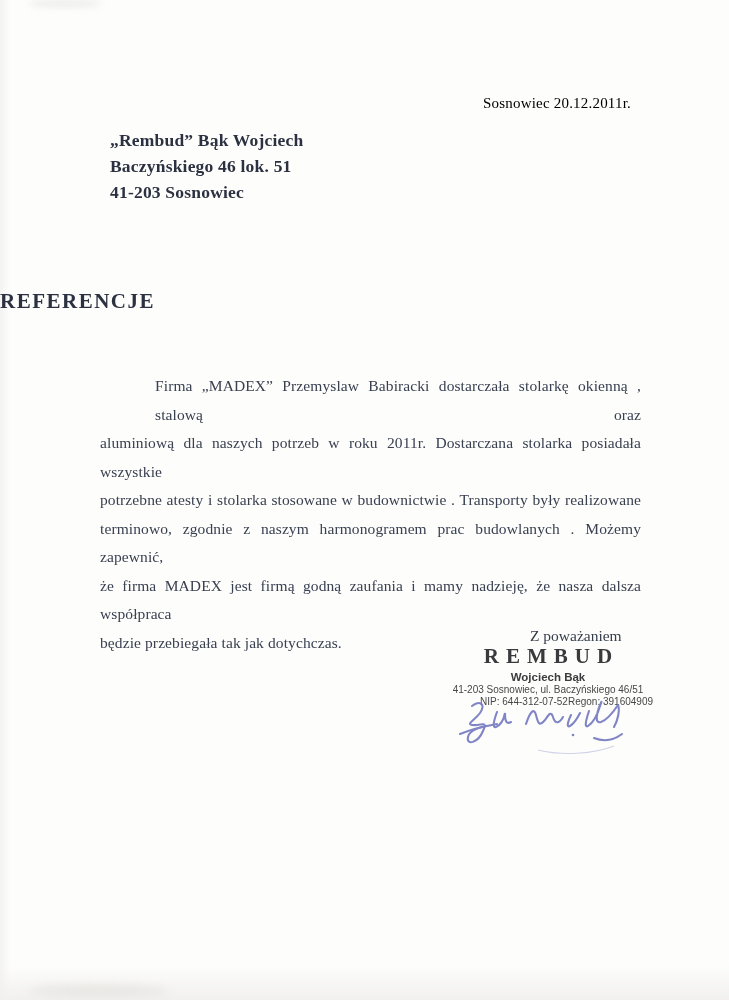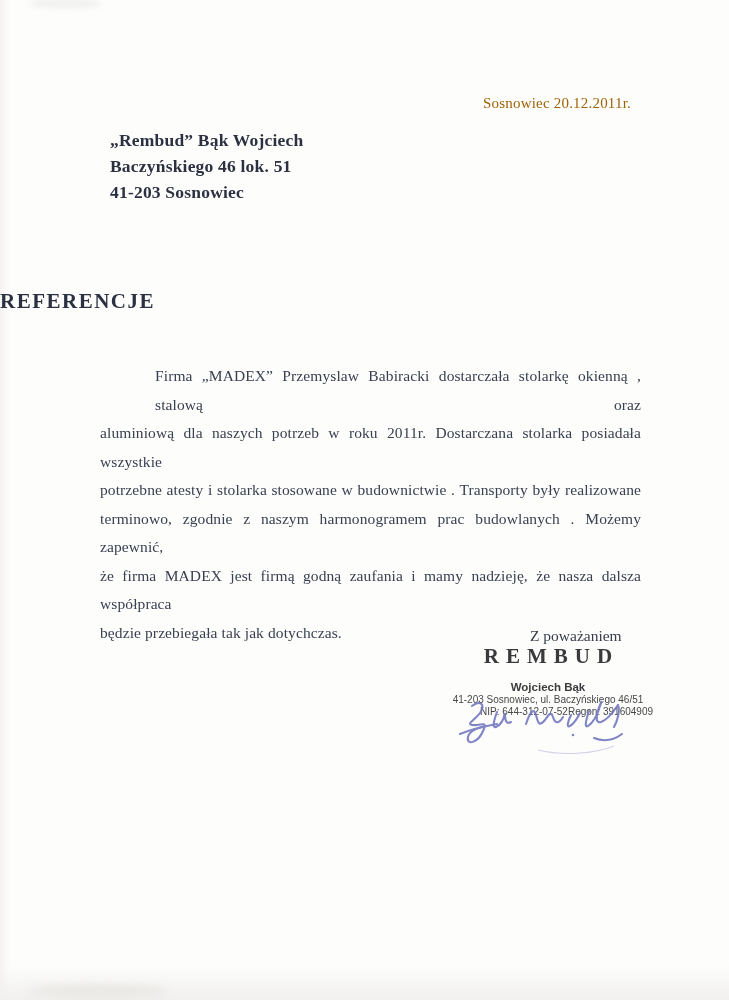--- a/index.html
+++ b/index.html
@@ -28,56 +28,56 @@
     position:absolute;left:28px;bottom:2px;width:140px;height:14px;
     background:#e6e5e2;border-radius:50%;filter:blur(4px);opacity:.8;
   }
   .scan-smudge-tl{
     position:absolute;left:30px;top:0;width:70px;height:7px;
     background:#ededeb;border-radius:40%;filter:blur(3px);
   }
 
   .dateline{
     position:absolute;left:483px;top:95px;
-    font-size:15px;color:#a16207;letter-spacing:.2px;
+    font-size:15px;color:#000000;letter-spacing:.2px;
   }
   .sender{
     position:absolute;left:110px;top:127px;
     font-size:17.5px;font-weight:bold;color:#2b3140;
     line-height:26px;letter-spacing:.2px;
   }
   .doc-title{
     position:absolute;left:0;top:289px;width:667px;
     text-align:left;font-size:21px;font-weight:bold;
     letter-spacing:1.5px;color:#2b3140;
   }
   .body-block{
     position:absolute;left:100px;top:362px;width:541px;
     font-size:15.5px;color:#394050;line-height:28.5px;
     letter-spacing:.1px;
   }
   .body-line{text-align:justify;text-align-last:justify;white-space:normal;}
-  .body-line.indent{padding-left:55px;}
+  .body-line.indent{padding-left:55px;margin-top:10px;}
   .body-line.last{text-align-last:left;}
 
   .closing{
     position:absolute;left:530px;top:627px;
     font-size:15.5px;color:#363d4b;
   }
   .stamp{
     position:absolute;left:443px;top:644px;width:210px;
     text-align:center;color:#3f3f41;
   }
   .stamp-company{
     font-size:21px;font-weight:bold;letter-spacing:7px;
     color:#3a3a3c;white-space:nowrap;text-indent:7px;
     font-family:"Liberation Serif", serif;
   }
   .stamp-person{
-    font-size:11.5px;font-weight:bold;margin-top:12px;
+    font-size:11.5px;font-weight:bold;margin-top:2px;
     font-family:"Liberation Sans", sans-serif;color:#3c3c3e;
   }
   .stamp-address{
     font-size:10px;margin-top:1px;
     font-family:"Liberation Sans", sans-serif;color:#474749;
     white-space:nowrap;
   }
   .stamp-ids{
     display:flex;justify-content:flex-end;margin-top:1px;
     font-size:10px;font-family:"Liberation Sans", sans-serif;color:#474749;

